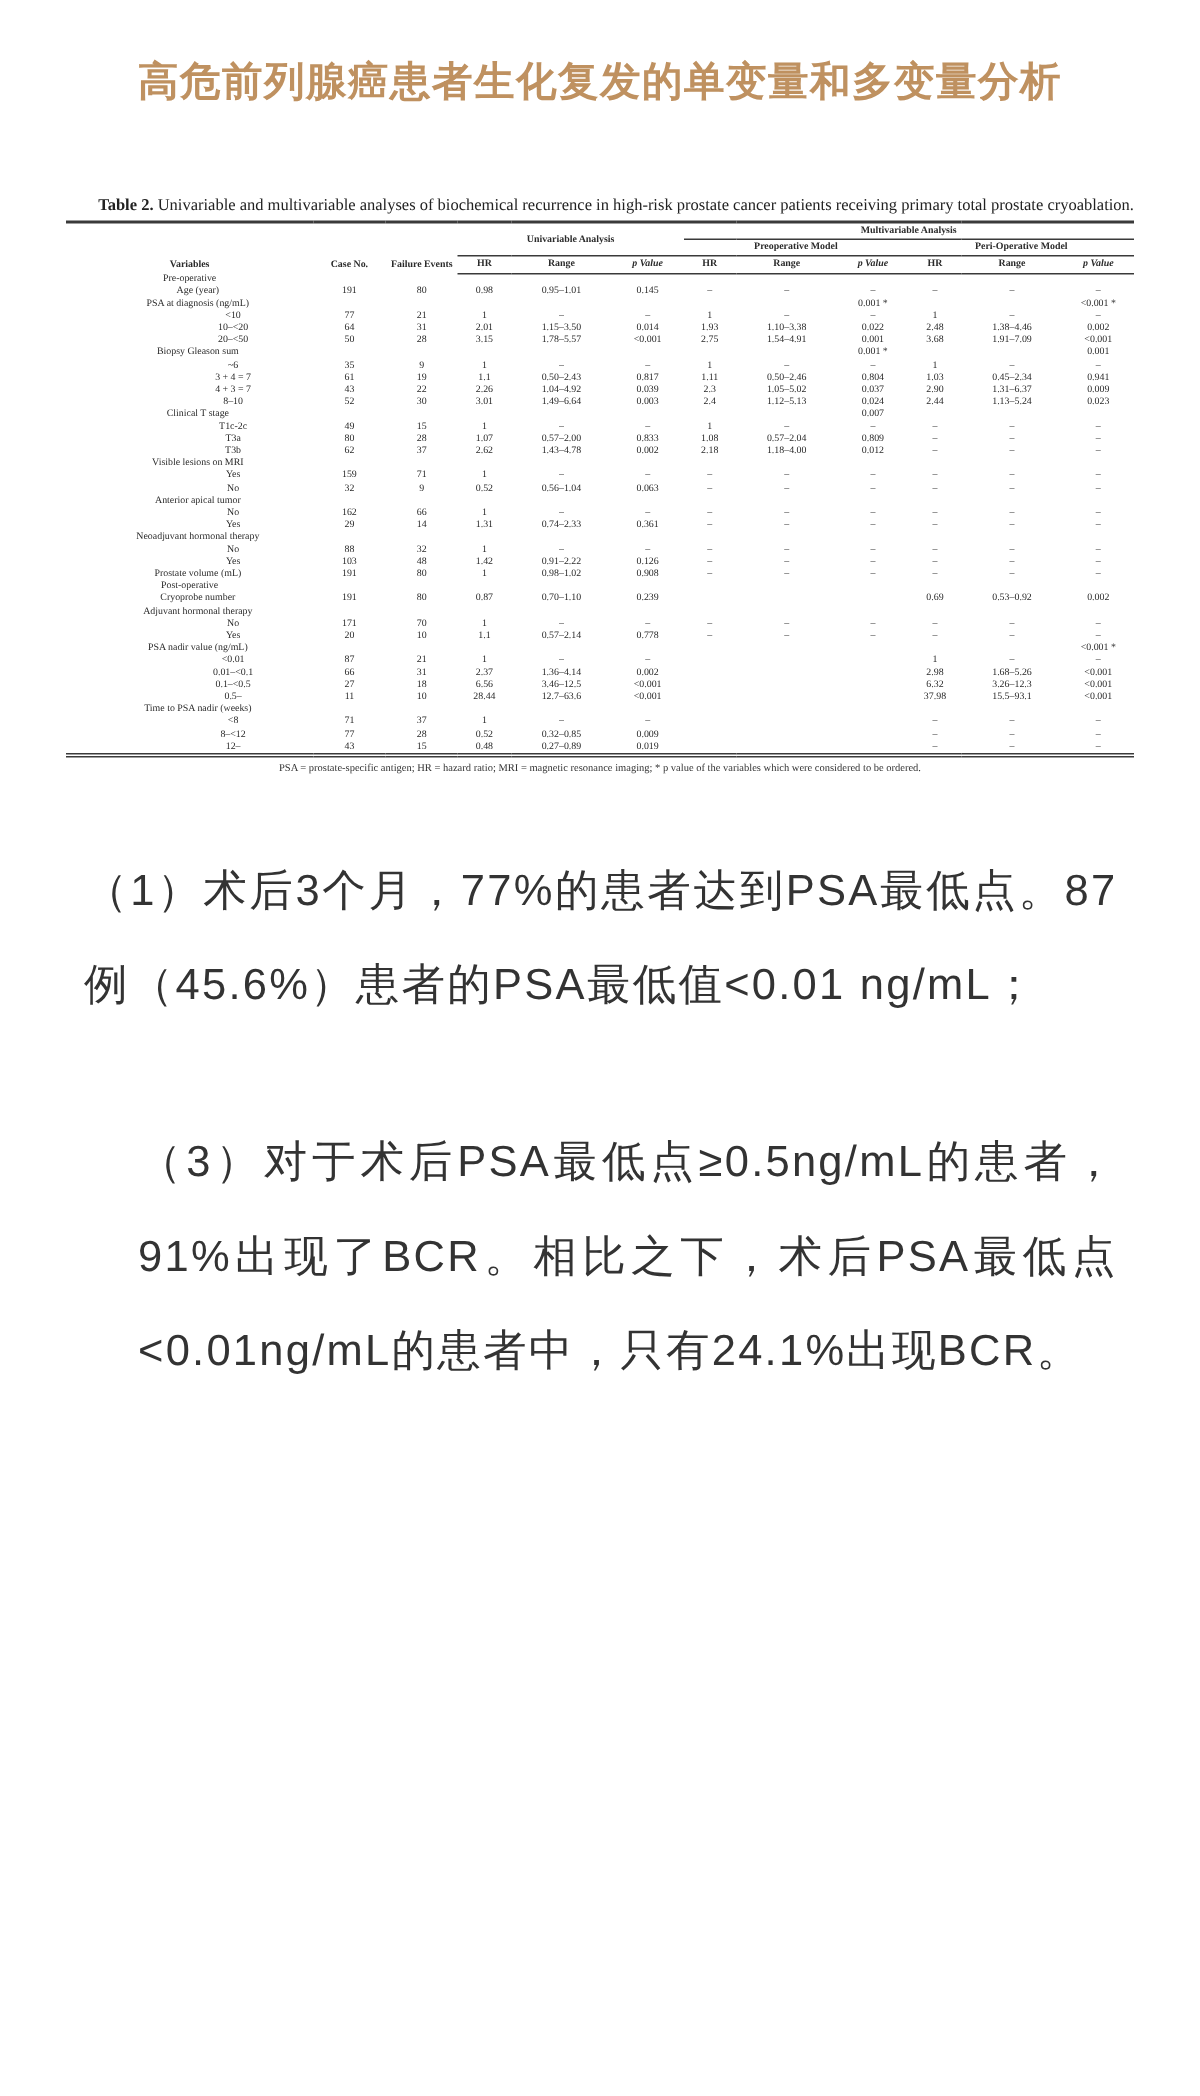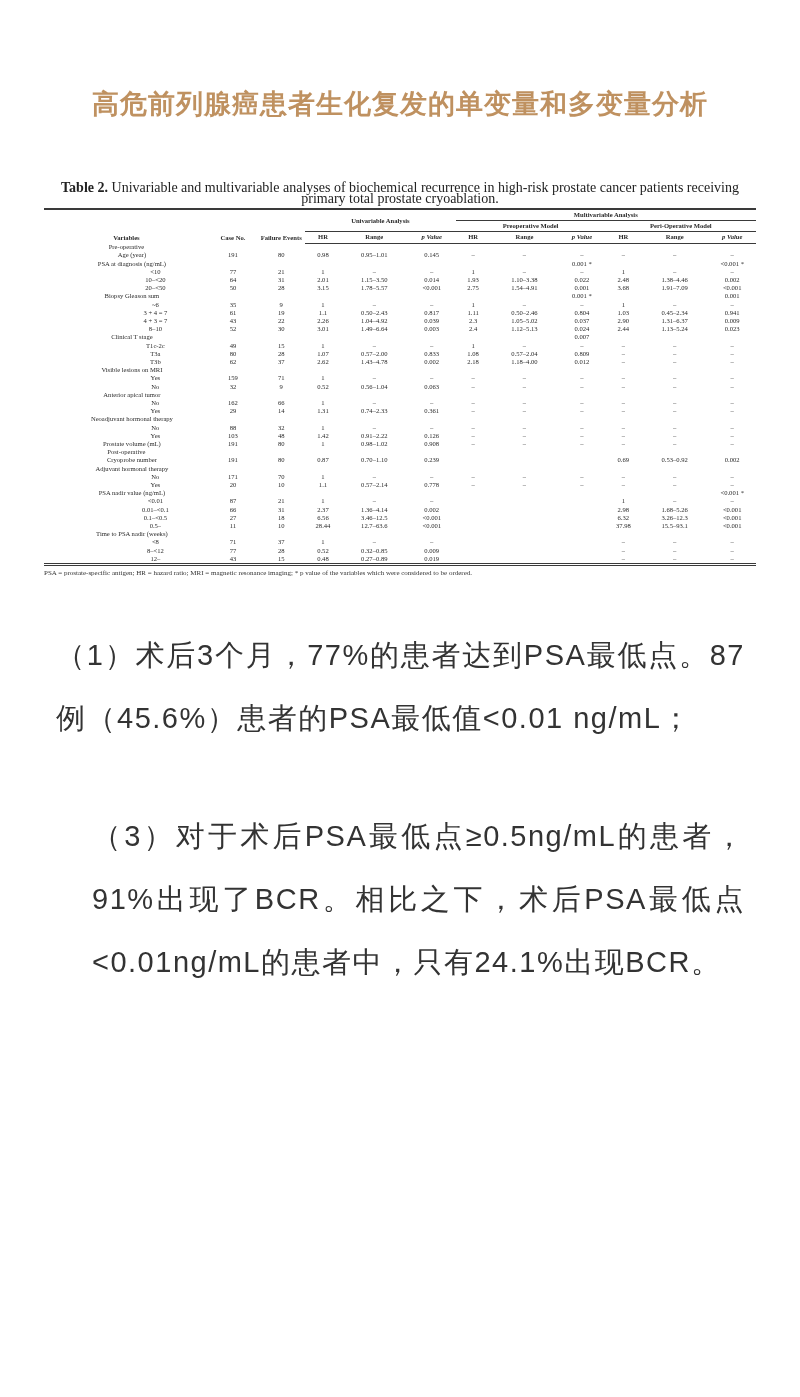--- a/index.html
+++ b/index.html
@@ -6,37 +6,37 @@
   html, body { background: #ffffff; }
   body {
     width: 800px;
     min-height: 1397px;
     margin: 0 auto;
     font-family: "Liberation Sans", sans-serif;
     color: #353535;
     overflow-x: hidden;
   }
   .page-title {
-    padding-top: 86px;
+    padding-top: 36px;
     text-align: center;
     font-size: 27px;
     font-weight: bold;
     letter-spacing: 1px;
     color: #bf9160;
   }
   
   .table-figure {
     width: 712px;
     margin: 60px auto 0 auto;
     font-family: "Liberation Serif", serif;
     color: #2b2b2b;
   }
   .table-caption {
-    text-align: center;
-    font-size: 14px;
+    text-align: right;
+    font-size: 11px;
     line-height: 11px;
     margin-bottom: 4px;
     color: #222;
   }
   .table-caption .cap-label { font-weight: bold; }
   table.data-table {
     width: 100%;
     border-collapse: collapse;
     table-layout: fixed;
     font-size: 6.6px;
@@ -53,21 +53,21 @@
   }
   table.data-table thead th { font-weight: bold; vertical-align: bottom; padding: 1px 0; }
   th.rule-under { border-bottom: 0.8px solid #3a3a3a; }
   tr.head-bottom th { border-bottom: 1.5px solid #3a3a3a; }
   th.pv, td.pv-col { font-style: italic; }
   td.var { text-align: left; }
   td.var.lv0 { padding-left: 0; }
   td.var.lv1 { padding-left: 11px; }
   td.var.lv2 { padding-left: 58px; }
   .table-footnote {
-    text-align: left;
+    text-align: center;
     font-size: 7px;
     line-height: 9px;
     margin-top: 3px;
     color: #333;
   }
   
   .section-heading {
     margin: 80px 0 0 57px;
     font-size: 34px;
     font-weight: bold;

